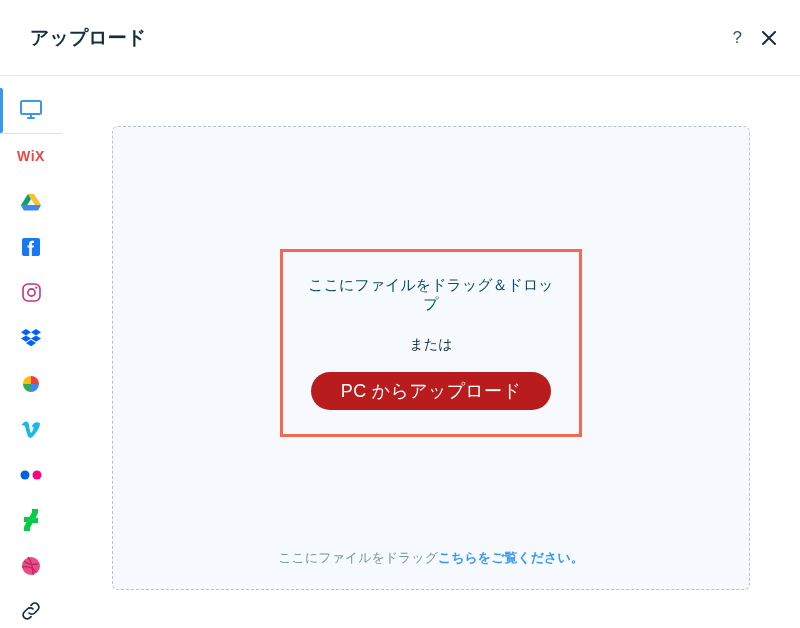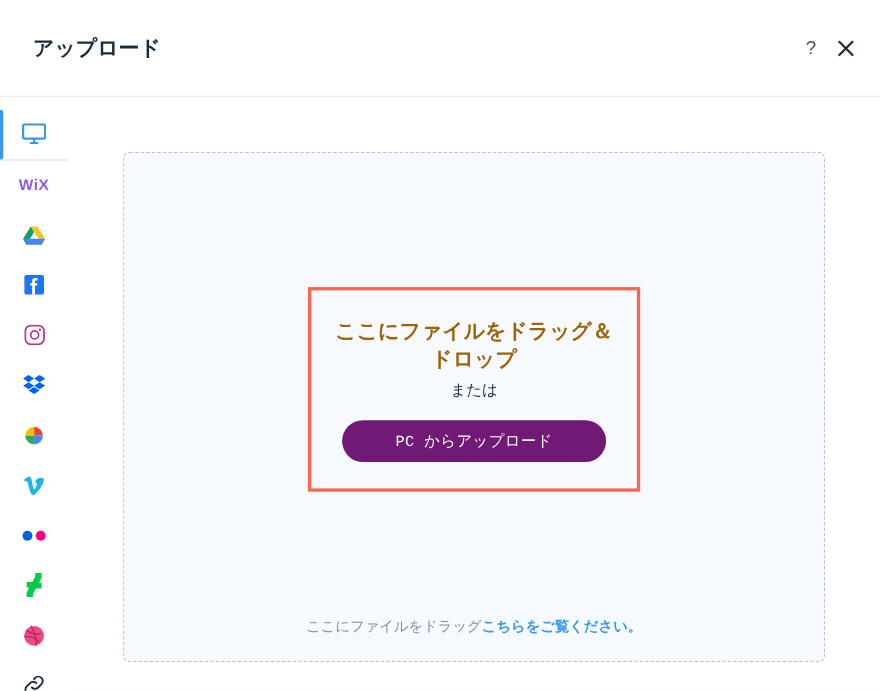--- a/index.html
+++ b/index.html
@@ -5,21 +5,21 @@
     * { margin: 0; padding: 0; box-sizing: border-box; }
     body {
       width: 800px;
       height: 628px;
       font-family: -apple-system, "Hiragino Sans", "Hiragino Kaku Gothic ProN", Meiryo, sans-serif;
       background: #fff;
       color: #162d3d;
       overflow: hidden;
     }
     .header {
-      height: 88px;
+      height: 76px;
       display: flex;
       align-items: center;
       justify-content: space-between;
       padding: 0 22px 0 30px;
       border-bottom: 1px solid #e8e8e8;
     }
     .title {
       font-size: 19px;
       font-weight: 600;
       color: #162d3d;
@@ -66,21 +66,21 @@
       left: 0; top: 0;
       width: 3px; height: 100%;
       background: #3899ec;
       border-radius: 0 2px 2px 0;
     }
     .side-item svg { display: block; }
     .wix-text {
       font-weight: 800;
       font-size: 14px;
       letter-spacing: 0.5px;
-      color: #8b5cf6;
+      color: #ef4444;
     }
     .main {
       flex: 1;
       padding: 50px 50px 0 50px;
     }
     .drop-zone {
       width: 100%;
       height: 464px;
       border: 1px dashed #b6c1cd;
       border-radius: 6px;
@@ -93,42 +93,41 @@
     .center-block {
       margin-top: 122px;
       width: 302px;
       padding: 24px 18px 24px 18px;
       border: 3px solid #f4684f;
       display: flex;
       flex-direction: column;
       align-items: center;
     }
     .drag-text {
-      font-size: 19px;
-      color: #a16207;
+      font-size: 15px;
+      color: #0c4a6e;
       text-align: center;
-      font-weight: bold;
     }
     .or-text {
       font-size: 14px;
       color: #162d3d;
-      margin-top: 6px;
+      margin-top: 22px;
       text-align: center;
     }
     .upload-btn {
       margin-top: 18px;
-      background: #701a75;
+      background: #b91c1c;
       color: #fff;
       border: none;
       border-radius: 20px;
       width: 240px;
       height: 38px;
-      font-size: 14px;
+      font-size: 18px;
       cursor: pointer;
-      font-family: Liberation Mono, monospace;
+      font-family: Liberation Sans, sans-serif;
       letter-spacing: 0.3px;
     }
     .footer-text {
       position: absolute;
       bottom: 22px;
       width: 100%;
       text-align: center;
       font-size: 13px;
     }
     .footer-text .plain { color: #7a92a5; }

